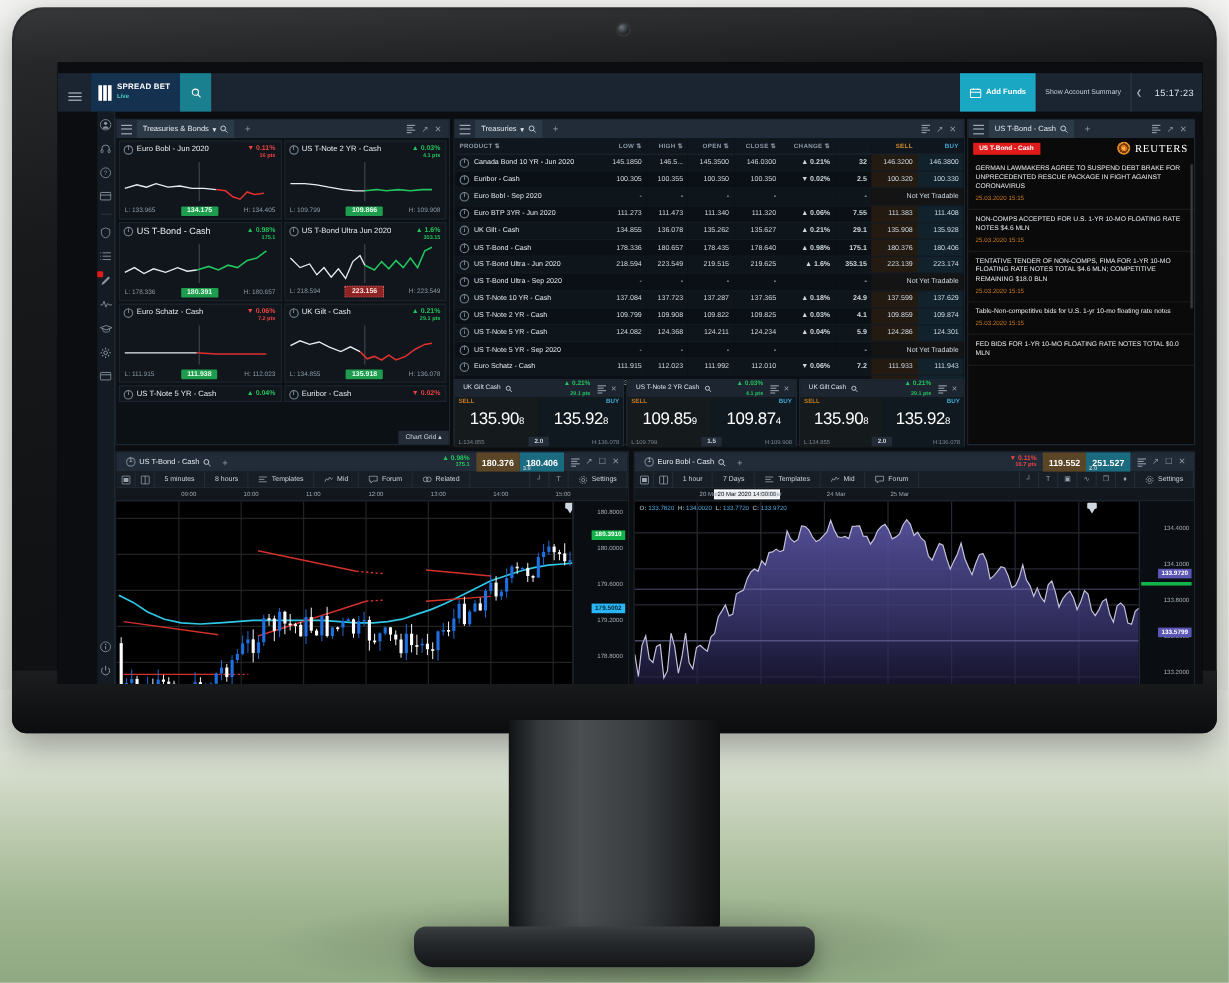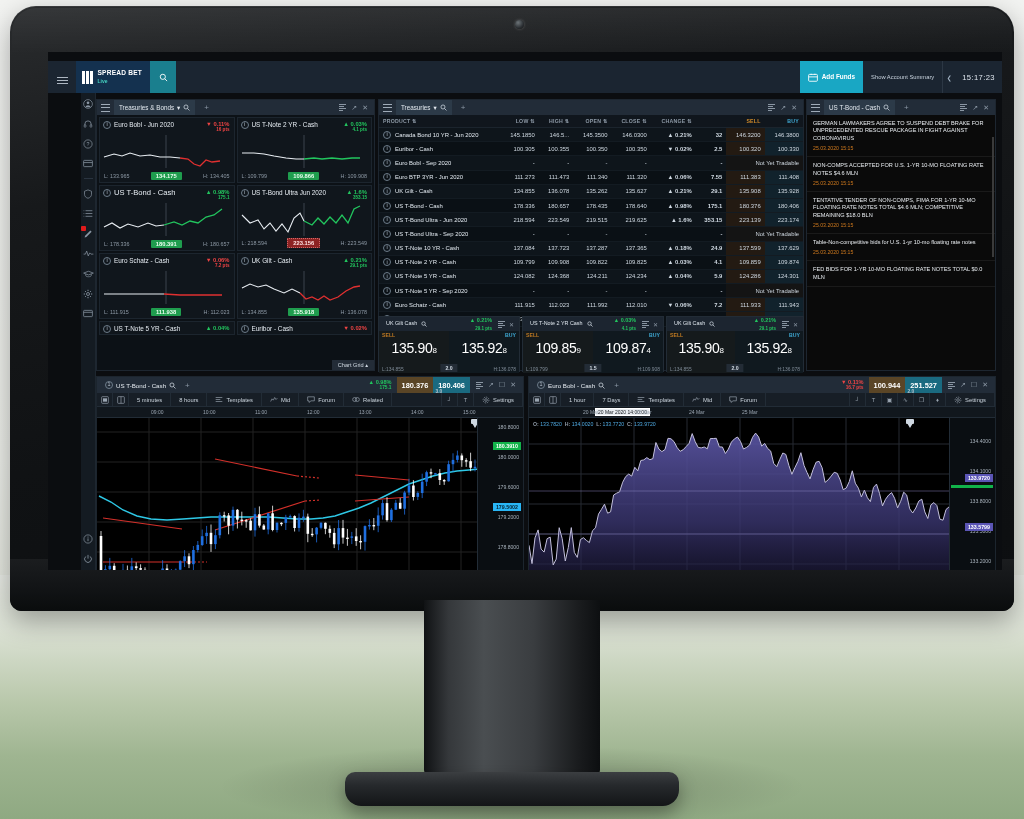--- a/index.html
+++ b/index.html
@@ -855,20 +855,27 @@
                   <i></i>
                   <i></i>
                   <i></i>
                   <i></i>
                 </span>
               <span>↗</span>
               <span>✕</span>
             </span>
           </div>
           <div class="rt-body">
+            <div class="rt-bar">
+              <span class="rt-chip">US T-Bond - Cash</span>
+              <span class="rt-logo">
+                <span class="rt-orb"></span>
+                <span class="rt-word">REUTERS</span>
+              </span>
+            </div>
             <div id="rt-list">
                 <div class="rt-item">
                   <div class="rt-head">GERMAN LAWMAKERS AGREE TO SUSPEND DEBT BRAKE FOR UNPRECEDENTED RESCUE PACKAGE IN FIGHT AGAINST CORONAVIRUS</div>
                   <div class="rt-time">25.03.2020 15:15</div>
                 </div>
                 <div class="rt-item">
                   <div class="rt-head">NON-COMPS ACCEPTED FOR U.S. 1-YR 10-MO FLOATING RATE NOTES $4.6 MLN</div>
                   <div class="rt-time">25.03.2020 15:15</div>
                 </div>
                 <div class="rt-item">
@@ -1327,21 +1334,21 @@
                   <line x1="10.2" y1="10.2" x2="14.8" y2="14.8" stroke="#cbd4dd" stroke-width="1.8"></line>
                 </svg>
             </span>
             <span class="p-plus">+</span>
             <span class="ch-right">
               <span class="ch-chg">
                 <span class="c1 down">▼ <span>0.11%</span></span>
                 <span class="c2 down">16.7 pts</span>
               </span>
               <span class="ch-sell">
-                <span>100.944</span>
+                <span>119.552</span>
                 <span class="ch-spread">2.0</span>
               </span>
               <span class="ch-buy">
                   <span>251.527</span>
                 </span>
               <span class="ch-winicons">
                 <span class="ic-stack">
                     <i></i>
                     <i></i>
                     <i></i>

